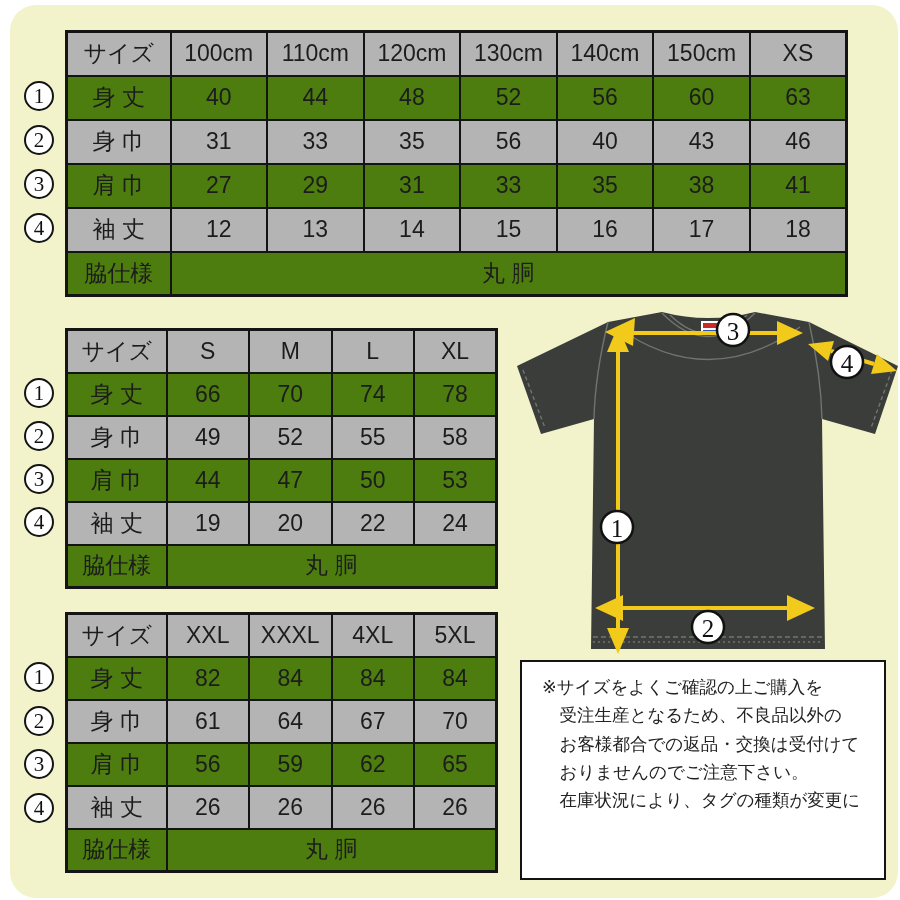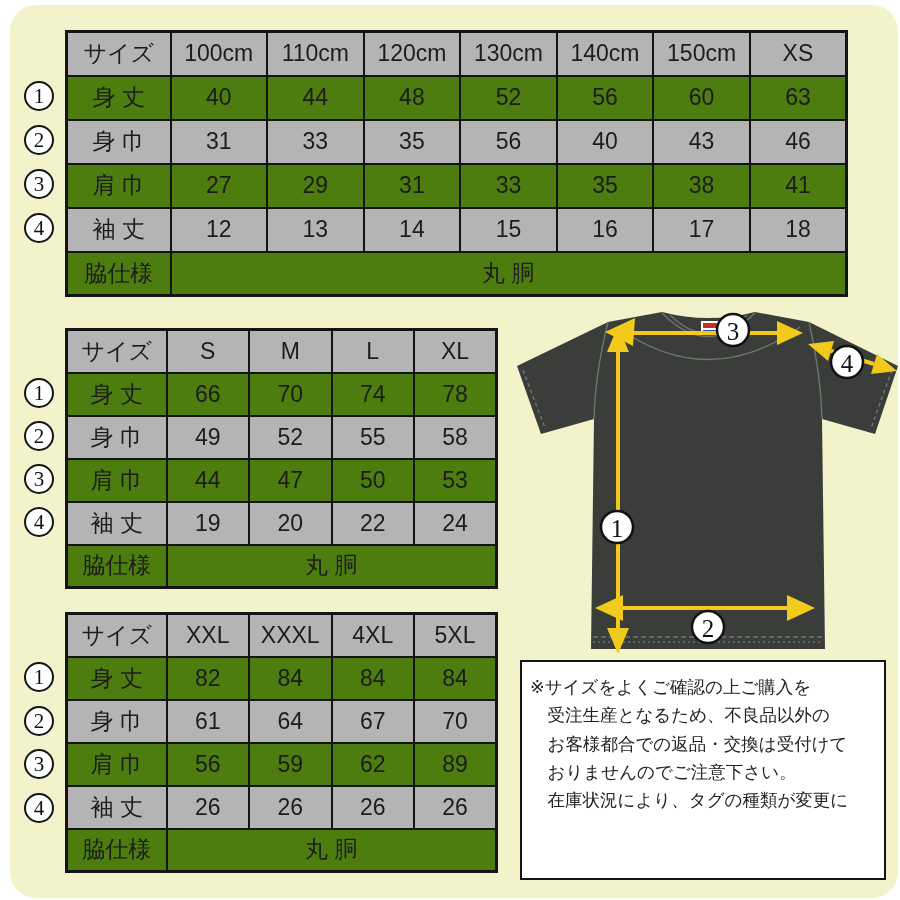--- a/index.html
+++ b/index.html
@@ -23,21 +23,21 @@
   #table-big{left:65px;top:612px;width:433px;height:261px;}
   #table-big tr{height:43px;}
 
   
   .circ{position:absolute;width:30px;height:30px;box-sizing:border-box;border:2px solid #141414;
         border-radius:50%;background:#fff;color:#111;text-align:center;line-height:26px;
         font-family:"Liberation Serif","DejaVu Serif",serif;font-size:21px;}
 
   
   .note-box{position:absolute;left:520px;top:660px;width:366px;height:220px;box-sizing:border-box;
-        background:#ffffff;border:2px solid #141414;padding:11px 8px 8px 8px;}
+        background:#ffffff;border:2px solid #141414;padding:11px 8px 8px 20px;}
   .note-line{font-size:17.5px;line-height:28.3px;color:#222;padding-left:1em;white-space:nowrap;}
   .note-line.first{padding-left:0;}
 
   
   #shirt-svg{position:absolute;left:505px;top:300px;width:395px;height:360px;}
   .marker-digit{font-family:"Liberation Serif","DejaVu Serif",serif;font-size:25px;fill:#111;}
 </style>
 </head>
 <body>
 
@@ -202,21 +202,21 @@
       <td>61</td>
       <td>64</td>
       <td>67</td>
       <td>70</td>
     </tr>
     <tr class="white">
       <td>肩 巾</td>
       <td>56</td>
       <td>59</td>
       <td>62</td>
-      <td>89</td>
+      <td>65</td>
     </tr>
     <tr class="gray">
       <td>袖 丈</td>
       <td>26</td>
       <td>26</td>
       <td>26</td>
       <td>26</td>
     </tr>
     <tr class="white">
       <td>脇仕様</td>

